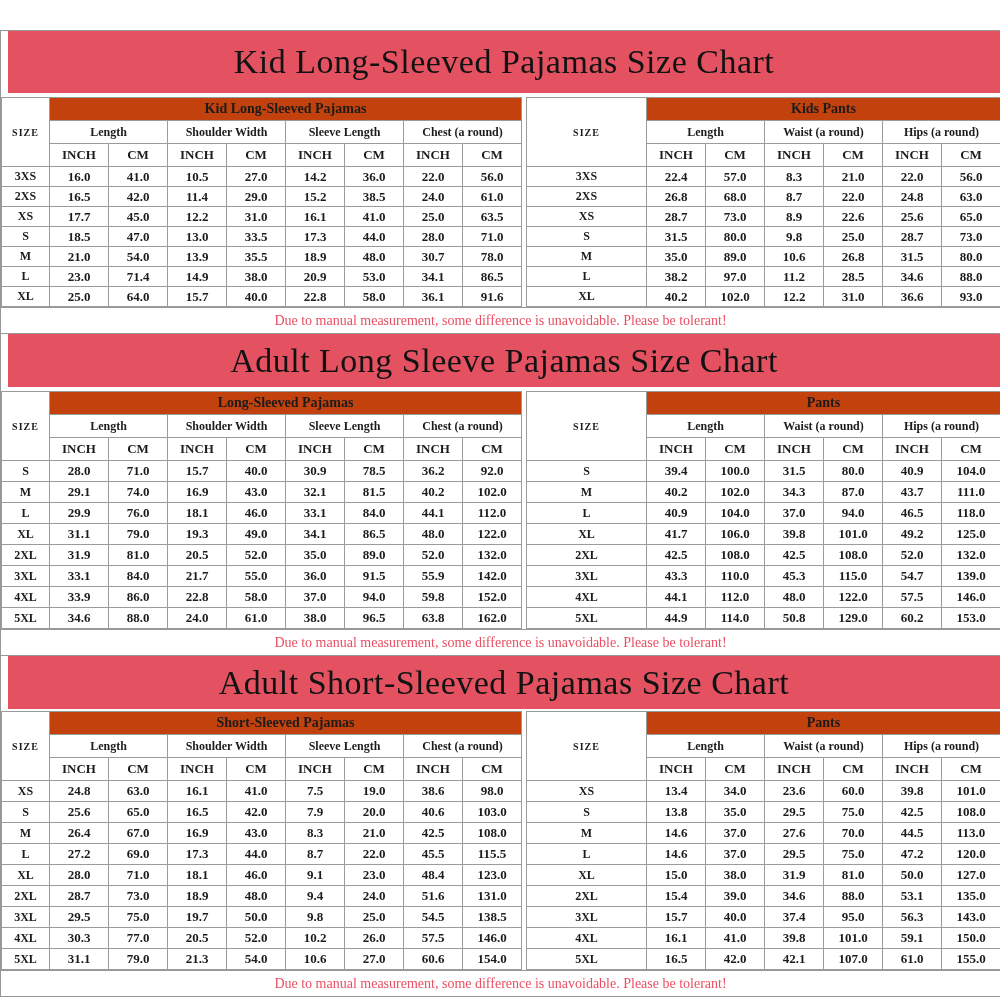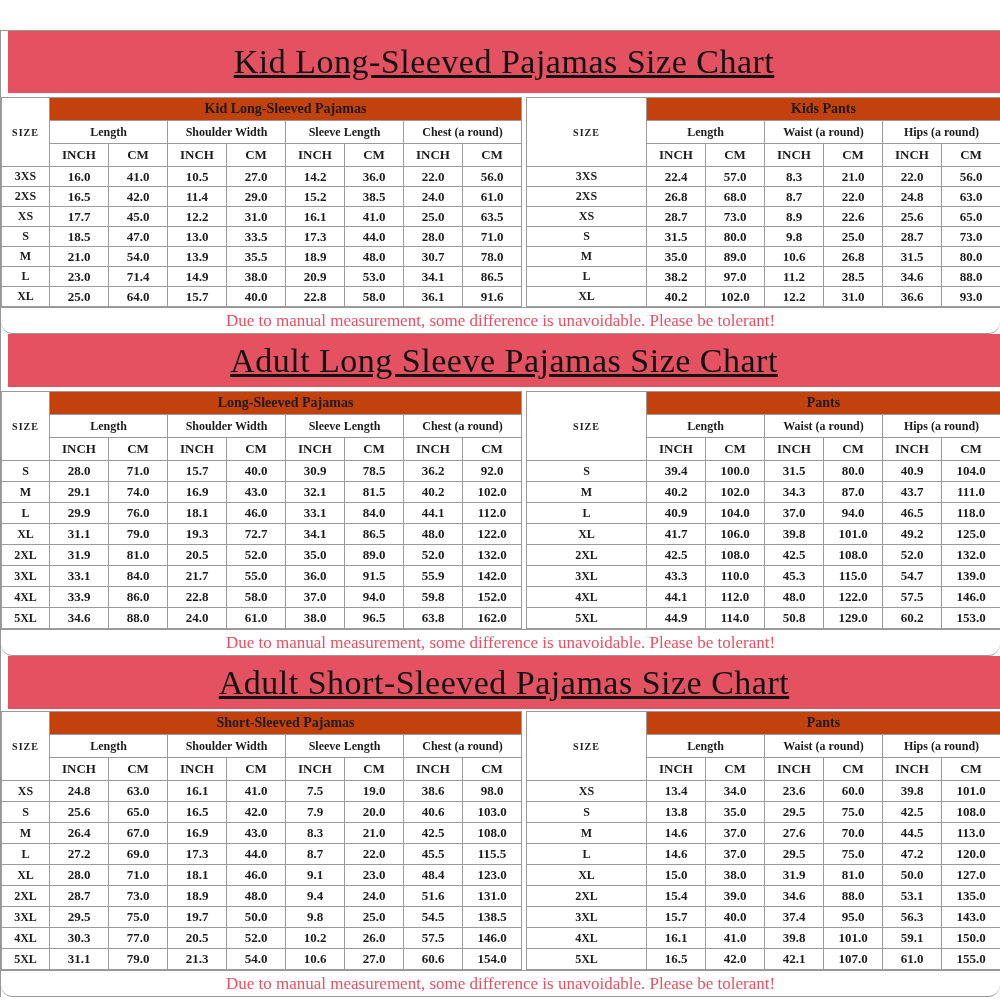--- a/index.html
+++ b/index.html
@@ -15,21 +15,21 @@
   .banner {
     background:#e45262;
     margin-left:7px;
     display:flex; align-items:center; justify-content:center;
   }
   .banner-1 { height:62px; margin-bottom:4px; }
   .banner-2 { height:53px; margin-bottom:4px; }
   .banner-3 { height:53px; margin-bottom:2px; }
   .banner-title {
     margin:0; font-weight:400; font-size:34px; color:#121212;
-    font-family:"Liberation Serif", serif; letter-spacing:0.5px;text-decoration:underline;
+    font-family:"Liberation Serif", serif; letter-spacing:0.5px;
   }
 
   .tables { display:flex; align-items:flex-start; border-bottom:1px solid #979797; }
   .spacer { width:4px; flex:0 0 4px; }
 
   table.size-table {
     border-collapse:collapse; table-layout:fixed;
     background:#ffffff;
   }
   table.left-table  { width:521px; flex:0 0 521px; }
@@ -51,24 +51,23 @@
   .size-row-label  { font-size:12px; }
   .value-cell      { font-size:13px; }
 
   .s1 tbody tr { height:20px; }
   .s2 tbody tr { height:21px; }
   .s3 tbody tr { height:21px; }
 
   .disclaimer {
     height:25px; line-height:25px;
     text-align:center;
-    font-size:17px; color:#e94f62;
+    font-size:14px; color:#e94f62;
     border-bottom:1px solid #979797;
     white-space:nowrap;
-    border-radius:12px;
   }
 </style>
 </head>
 <body>
 
 <div class="page">
   <div class="grid">
 
     <section class="section s1">
       <div class="banner banner-1">
@@ -360,21 +359,21 @@
                 <td class="value-cell">33.1</td>
                 <td class="value-cell">84.0</td>
                 <td class="value-cell">44.1</td>
                 <td class="value-cell">112.0</td>
               </tr>
               <tr>
                 <th class="size-row-label">XL</th>
                 <td class="value-cell">31.1</td>
                 <td class="value-cell">79.0</td>
                 <td class="value-cell">19.3</td>
-                <td class="value-cell">72.7</td>
+                <td class="value-cell">49.0</td>
                 <td class="value-cell">34.1</td>
                 <td class="value-cell">86.5</td>
                 <td class="value-cell">48.0</td>
                 <td class="value-cell">122.0</td>
               </tr>
               <tr>
                 <th class="size-row-label">2XL</th>
                 <td class="value-cell">31.9</td>
                 <td class="value-cell">81.0</td>
                 <td class="value-cell">20.5</td>

